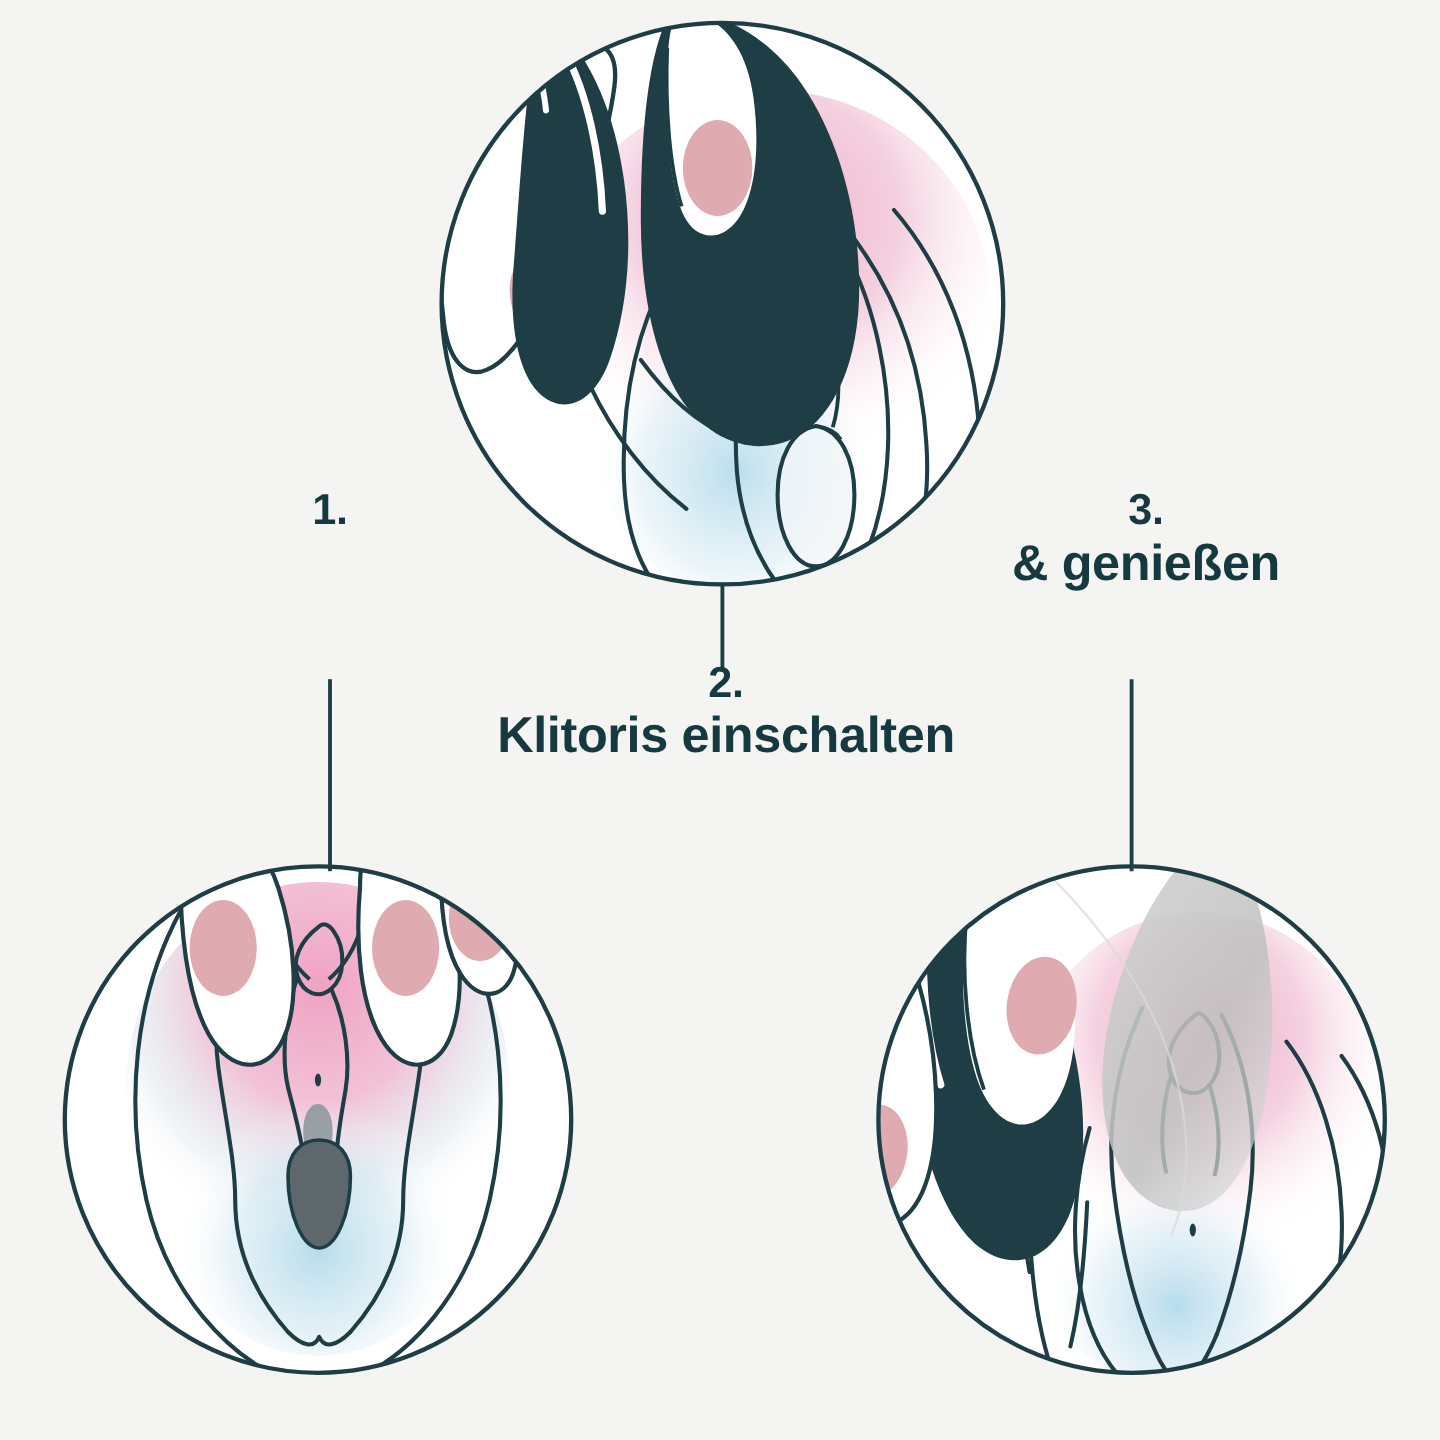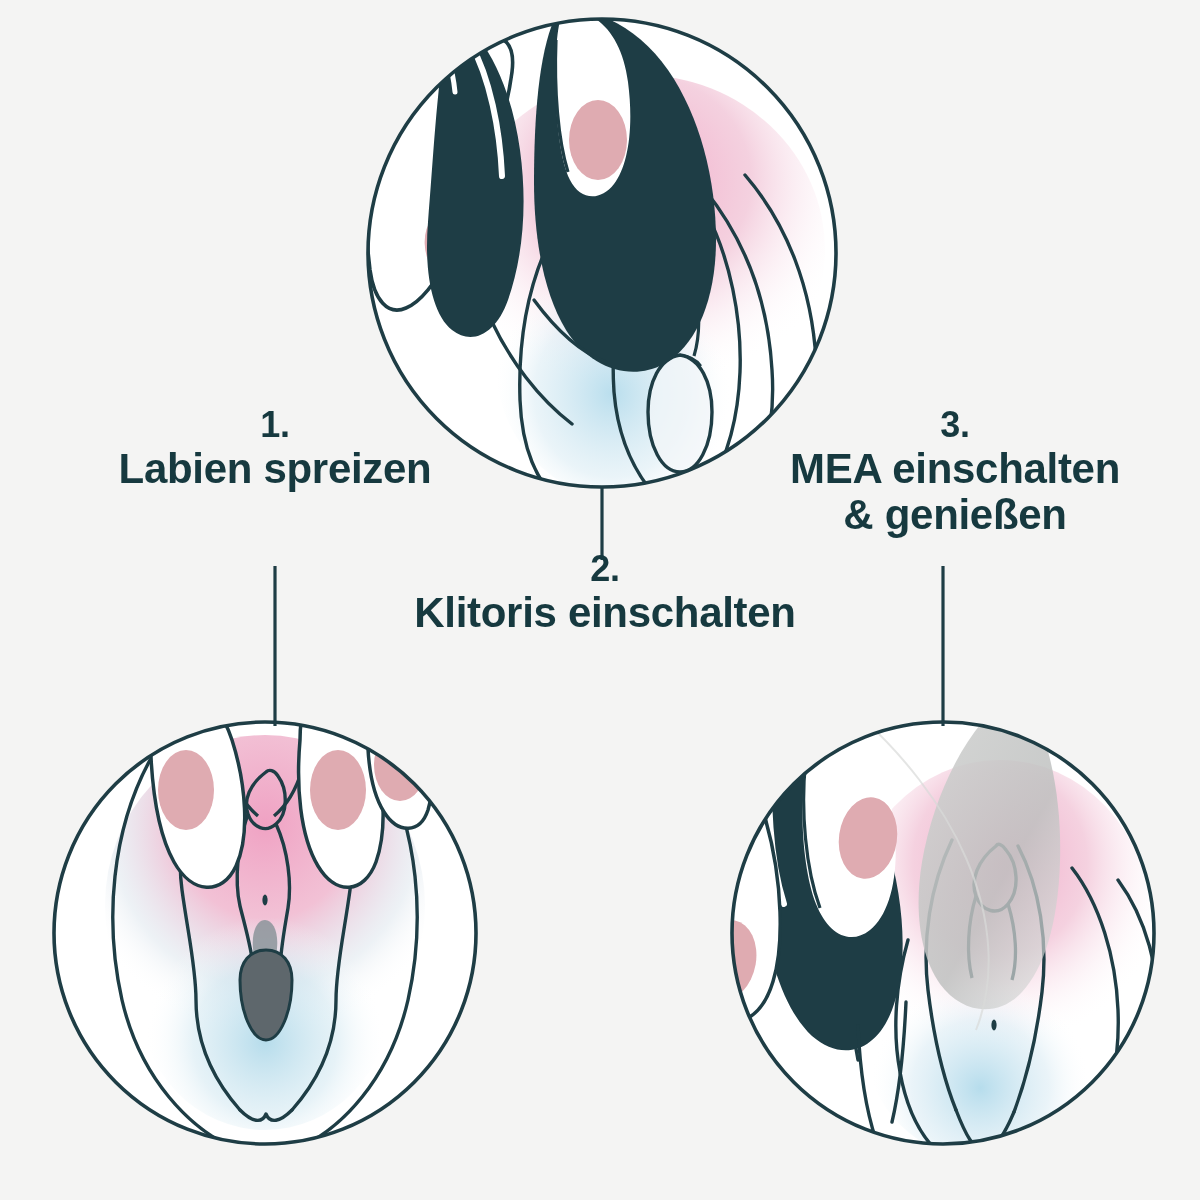--- a/index.html
+++ b/index.html
@@ -279,27 +279,25 @@
         <path d="M906 1002 C904 1046 900 1088 892 1122" fill="none" stroke="#1e3d45" stroke-width="3.4" stroke-linecap="round"></path>
       </g>
       <circle cx="943" cy="933" r="211" fill="none" stroke="#1e3d45" stroke-width="3.6"></circle>
     </g>
 
     <line x1="943" y1="566" x2="943" y2="726" stroke="#1e3d45" stroke-width="3.2"></line>
   </svg>
 
   <div class="caption" id="caption-1">
     <span class="num">1.</span>
-    <span class="ln">Labien spreizen</span>
   </div>
 
   <div class="caption" id="caption-2">
     <span class="num">2.</span>
     <span class="ln">Klitoris einschalten</span>
   </div>
 
   <div class="caption" id="caption-3">
     <span class="num">3.</span>
-    <span class="ln">MEA einschalten</span>
     <span class="ln">&amp; genießen</span>
   </div>
 
 </div>
 
 </body></html>

